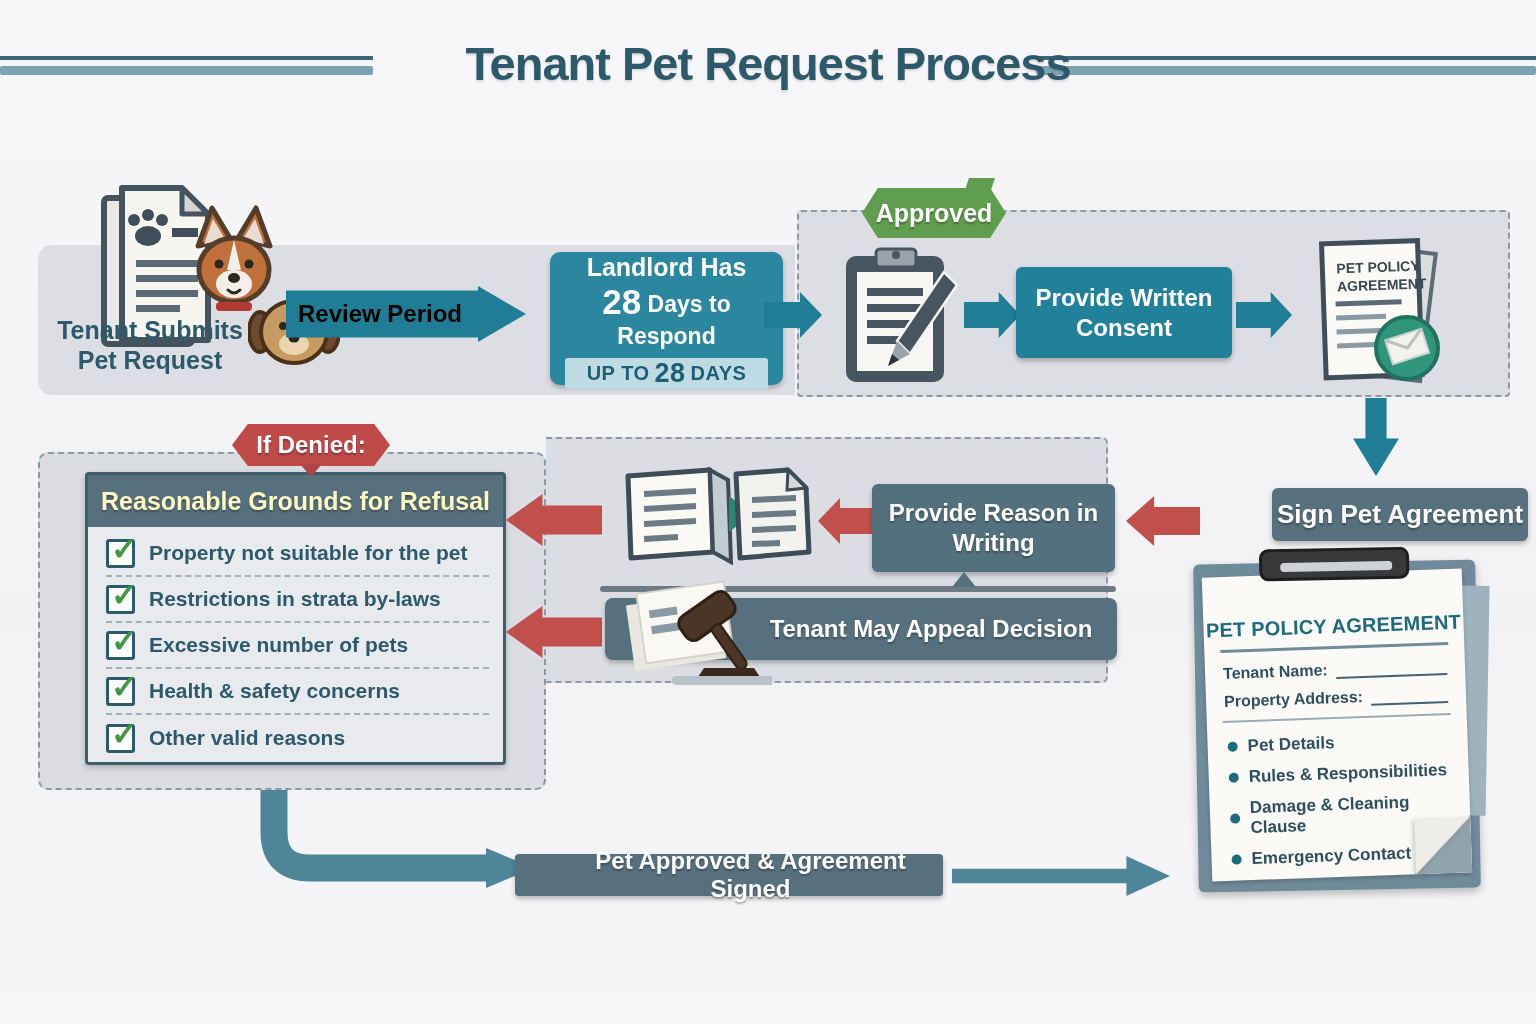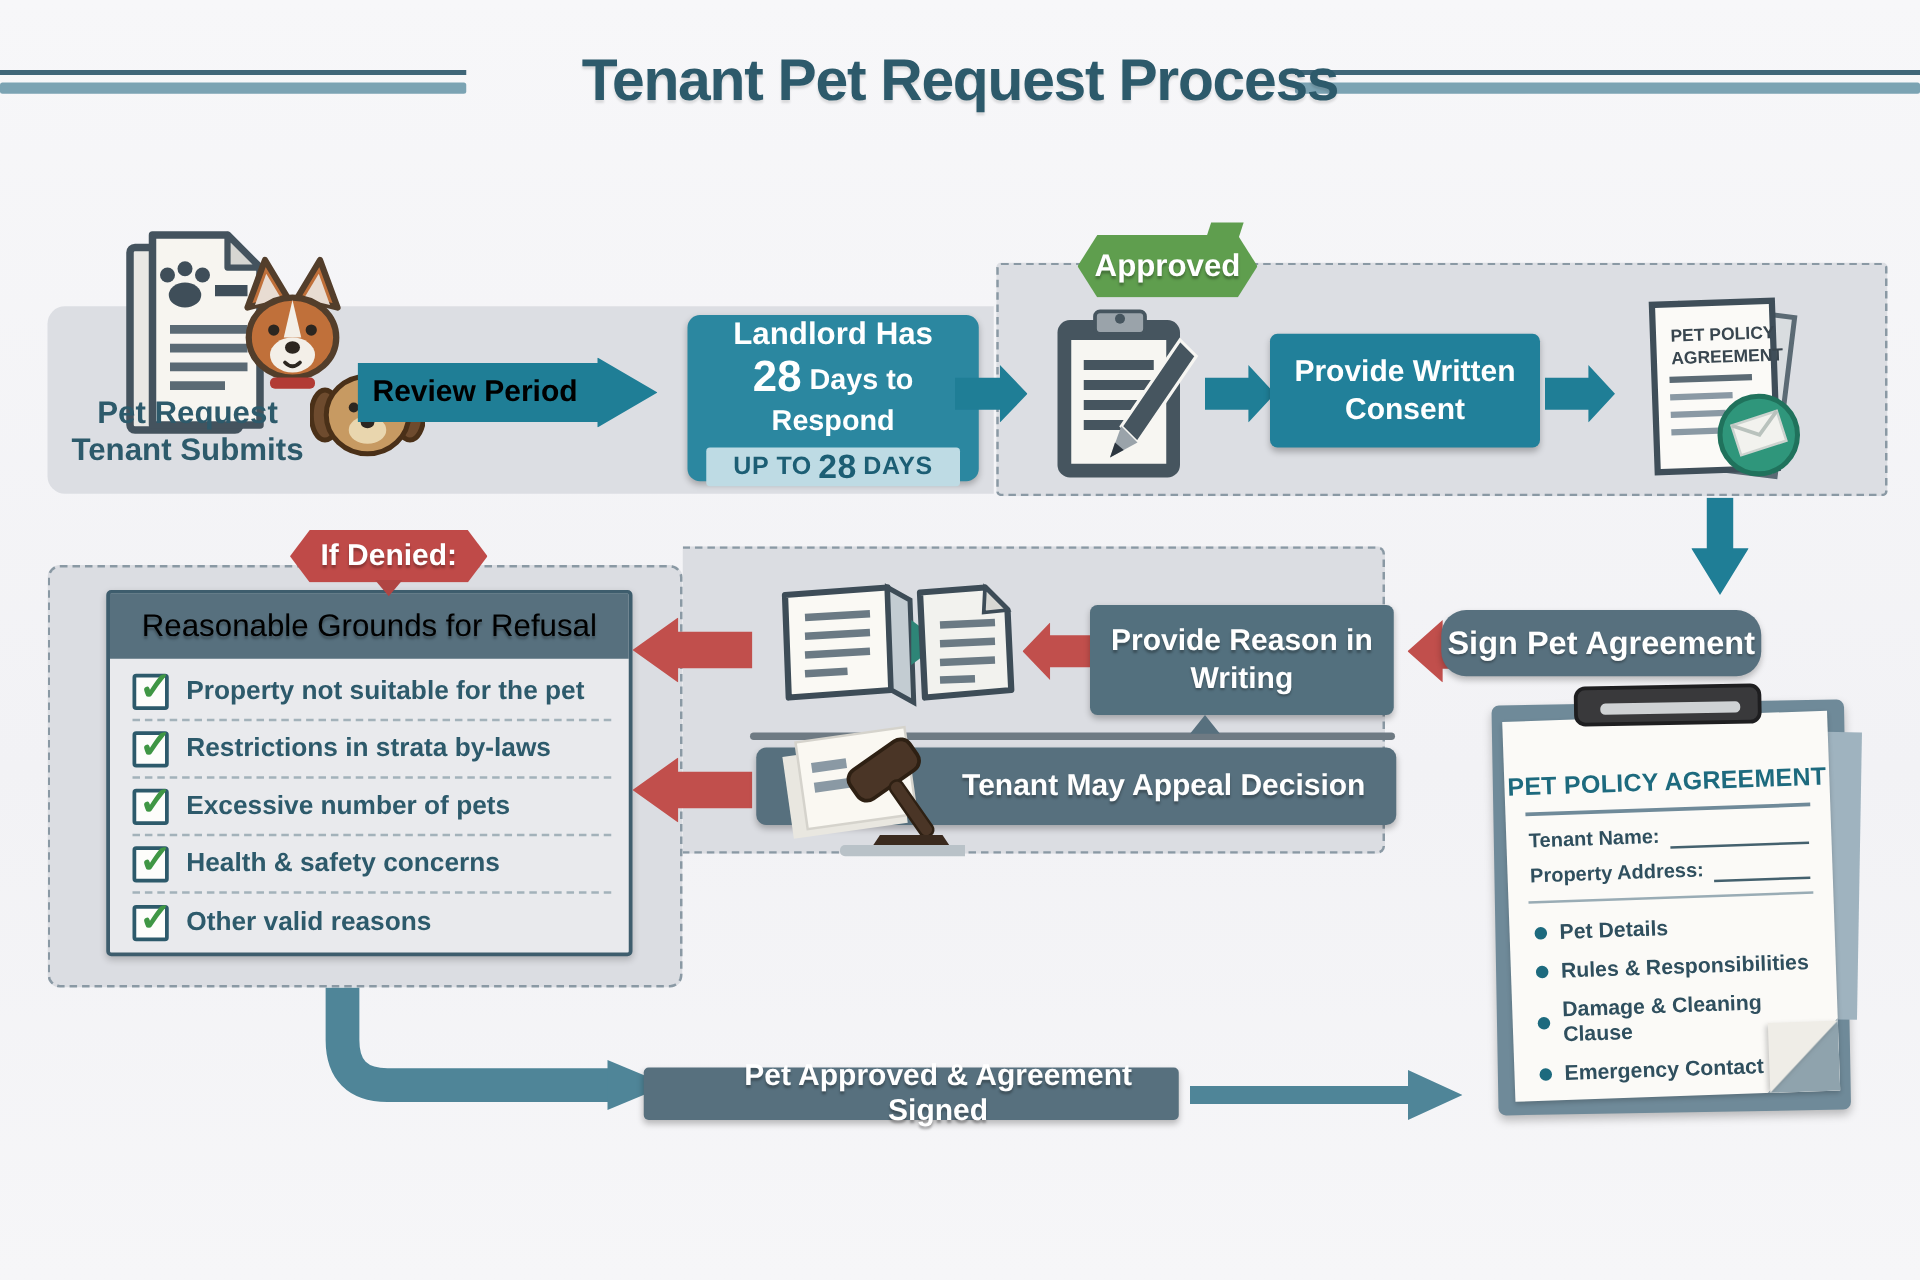--- a/index.html
+++ b/index.html
@@ -68,31 +68,31 @@
 
   
   .denied-badge { position:absolute; left:232px; top:424px; width:158px; height:42px;
     background:#bf4a48; clip-path:polygon(10% 0,90% 0,100% 50%,90% 100%,10% 100%,0 50%);
     color:#fff; font-weight:700; font-size:24px; display:flex; align-items:center; justify-content:center;
     z-index:5; text-shadow:0 2px 2px rgba(0,0,0,.3); }
   .denied-badge-pointer { position:absolute; left:300px; top:464px; width:0; height:0; z-index:5;
     border-left:11px solid transparent; border-right:11px solid transparent; border-top:13px solid #b04543; }
   .grounds-box { position:absolute; left:85px; top:472px; width:421px; height:293px;
     background:#e9eaed; border:3px solid #3e5d6d; border-radius:4px; box-shadow:0 3px 6px rgba(0,0,0,.2); }
-  .grounds-header { height:52px; background:#57707e; color:#000000; font-weight:400; font-size:25px;
+  .grounds-header { height:52px; background:#57707e; color:#fef9c3; font-weight:700; font-size:25px;
     display:flex; align-items:center; justify-content:center; text-shadow:0 2px 2px rgba(0,0,0,.3); }
   .grounds-list { padding:4px 14px 0 18px; }
   .grounds-item { display:flex; align-items:center; gap:14px; height:46px;
     border-bottom:2px dashed #a3b2ba; color:#2d5a6b; font-weight:700; font-size:21px; }
   .grounds-item:last-child { border-bottom:none; }
   .checkbox { width:29px; height:29px; background:#fdfdfb; border:3px solid #2d5a6b; border-radius:3px;
     position:relative; flex:0 0 auto; }
   .checkbox .tick { position:absolute; left:2px; top:-12px; font-size:32px; font-weight:800; color:#3f9644; }
   .reason-box { left:872px; top:484px; width:243px; height:88px; font-size:24px; line-height:1.25; background:#53707e; }
-  .sign-box { left:1153px; top:488px; width:256px; height:53px; font-size:26px;border-radius:20px; }
+  .sign-box { left:1272px; top:488px; width:256px; height:53px; font-size:26px; }
   .appeal-divider { position:absolute; left:600px; top:586px; width:516px; height:6px;
     background:#6e7a83; border-radius:3px; }
   .appeal-divider-tri { position:absolute; left:952px; top:572px; width:0; height:0;
     border-left:12px solid transparent; border-right:12px solid transparent; border-bottom:15px solid #57707e; }
   .appeal-bar { left:605px; top:598px; width:512px; height:62px; font-size:24px; border-radius:8px;
     padding-left:140px; }
 
   
   .agreement { position:absolute; left:1196px; top:562px; width:282px; height:328px;
     background:#6f8a99; border-radius:6px; box-shadow:0 4px 8px rgba(0,0,0,.25); transform:rotate(-1deg); }
@@ -175,22 +175,22 @@
   <svg class="icon-abs" style="left:248px;top:290px" width="92" height="84" viewBox="0 0 92 84">
     <ellipse cx="12" cy="42" rx="11" ry="20" fill="#6e4b2e" stroke="#4a3018" stroke-width="4"></ellipse>
     <ellipse cx="80" cy="42" rx="11" ry="20" fill="#6e4b2e" stroke="#4a3018" stroke-width="4"></ellipse>
     <ellipse cx="46" cy="42" rx="33" ry="31" fill="#c79a62" stroke="#4a3018" stroke-width="4"></ellipse>
     <circle cx="35" cy="36" r="4" fill="#2c2620"></circle>
       <circle cx="57" cy="36" r="4" fill="#2c2620"></circle>
     <ellipse cx="46" cy="54" rx="15" ry="11" fill="#e9d6ae"></ellipse>
     <ellipse cx="46" cy="48" rx="5.5" ry="4.5" fill="#2c2620"></ellipse>
   </svg>
   <div class="step1-label">
+    <div>Tenant Submits</div>
     <div>Pet Request</div>
-    <div>Tenant Submits</div>
   </div>
 
   <div class="review-arrow">
     <span>Review Period</span>
   </div>
 
   <div class="teal-box landlord-box">
     <div class="landlord-l1">Landlord Has</div>
     <div class="landlord-l2">
       <span class="big">28</span>

